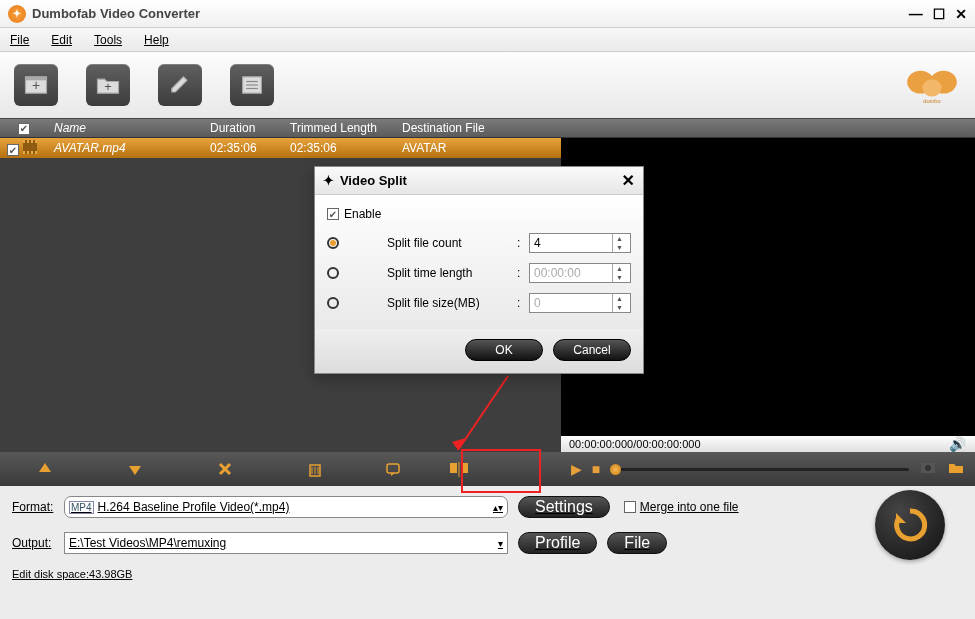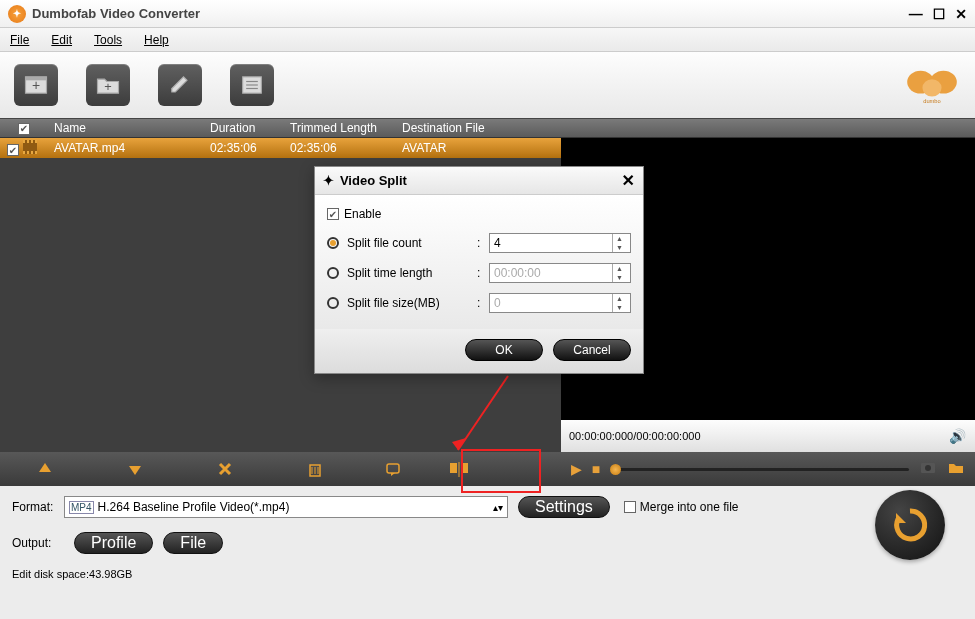--- a/index.html
+++ b/index.html
@@ -19,71 +19,71 @@
 
 .toolbar { height: 66px; background: linear-gradient(#fdfdfd,#e8e8e8); display: flex; align-items: center; padding: 0 14px; gap: 28px; }
 .tool-btn { width: 44px; height: 42px; background: linear-gradient(#606060,#3c3c3c); border-radius: 6px; display: flex; align-items: center; justify-content: center; box-shadow: inset 0 1px 0 rgba(255,255,255,.2); cursor: pointer; }
 .tool-btn svg { width: 28px; height: 28px; }
 .brand-logo { margin-left: auto; font-size: 11px; color: #e8903e; }
 .brand-logo svg { width: 58px; height: 42px; }
 
 
 .table-header { height: 20px; background: linear-gradient(#7a7a7a,#5b5b5b); color: #fff; font-size: 12px; display: flex; align-items: center; border-top: 1px solid #444; border-bottom: 1px solid #333; }
 .th-check { width: 48px; text-align: center; }
-.th-name { width: 162px; padding-left: 6px; }
+.th-name { width: 162px; padding-left: 6px; font-style: italic; }
 .th-dur { width: 80px; }
 .th-trim { width: 112px; }
 .th-dest { flex: 1; }
 
 
 .content { height: 314px; display: flex; }
 .file-area { width: 561px; background: #3e3e3e; position: relative; }
 .file-row { height: 20px; background: linear-gradient(#e8a33c,#b4710f); color: #fff; font-size: 12px; display: flex; align-items: center; }
 .preview-area { flex: 1; background: #000; position: relative; display: flex; flex-direction: column; }
 .preview-black { flex: 1; }
-.preview-time { height: 32px; background: linear-gradient(#fdfdfd,#e0e0e0); font-size: 11px; display: flex; align-items: center; padding: 0 8px; }
+.preview-time { height: 16px; background: linear-gradient(#fdfdfd,#e0e0e0); font-size: 11px; display: flex; align-items: center; padding: 0 8px; }
 .sound-icon { margin-left: auto; font-size: 14px; color: #666; }
 
 
 .strip { height: 34px; background: linear-gradient(#585858,#3a3a3a); display: flex; align-items: center; }
 .strip-left { width: 561px; display: flex; align-items: center; }
 .strip-btn { width: 90px; height: 34px; display: flex; align-items: center; justify-content: center; cursor: pointer; }
 .strip-btn.narrow { width: 66px; }
 .strip-right { flex: 1; display: flex; align-items: center; padding: 0 10px; gap: 10px; }
 .play-icon, .stop-icon { color: #e8a13a; font-size: 14px; cursor: pointer; }
 .slider-track { flex: 1; height: 3px; background: #222; border-radius: 2px; position: relative; }
 .slider-thumb { position: absolute; left: 0; top: -4px; width: 11px; height: 11px; border-radius: 50%; background: radial-gradient(#f6b650,#c77d12); }
 
 
 .red-box { position: absolute; border: 2px solid #e22; left: 461px; top: 449px; width: 80px; height: 44px; pointer-events: none; }
 
 
-.form-area { padding: 10px 12px 0 12px; font-size: 12px; position: relative; }
+.form-area { padding: 10px 12px 0 12px; font-size: 12px; position: relative; text-decoration: underline; }
 .form-row { display: flex; align-items: center; margin-bottom: 14px; }
 .form-label { width: 52px; }
 .combo { height: 22px; background: #fff; border: 1px solid #888; display: flex; align-items: center; padding: 0 4px; font-size: 12px; }
 .combo .drop { margin-left: auto; font-size: 10px; }
-.combo.fmt { width: 444px; }
+.combo.fmt { width: 444px; border-radius: 7px; }
 .combo.out { width: 444px; }
 .pill-btn { height: 22px; background: linear-gradient(#555,#222); color: #fff; border-radius: 11px; padding: 0 16px; font-size: 16px; display: flex; align-items: center; margin-left: 10px; cursor: pointer; border: 1px solid #111; }
 .merge-check { margin-left: 14px; display: flex; align-items: center; gap: 4px; }
 .convert-btn { position: absolute; right: 30px; top: 4px; width: 70px; height: 70px; border-radius: 50%; background: radial-gradient(circle at 35% 30%, #444,#111); display: flex; align-items: center; justify-content: center; cursor: pointer; box-shadow: 0 2px 4px rgba(0,0,0,.3); }
 .convert-btn svg { width: 40px; height: 40px; }
 .disk-space { font-size: 11px; margin-top: 4px; }
 
 
 .dialog { position: absolute; left: 314px; top: 166px; width: 330px; background: #fff; border: 1px solid #888; box-shadow: 0 4px 14px rgba(0,0,0,.3); }
 .dlg-title { height: 28px; background: linear-gradient(#fafafa,#e6e6e6); display: flex; align-items: center; padding: 0 8px; font-weight: bold; font-size: 13px; border-bottom: 1px solid #ccc; }
 .dlg-title .logo-icon { margin-right: 6px; }
 .dlg-close { margin-left: auto; font-size: 16px; cursor: pointer; font-weight: bold; }
 .dlg-body { padding: 12px 12px 6px 12px; background: linear-gradient(#fff,#e9e9e9); }
 .dlg-row { display: flex; align-items: center; margin-bottom: 10px; font-size: 12px; }
 .dlg-radio { width: 12px; height: 12px; border-radius: 50%; border: 2px solid #333; margin-right: 8px; display: inline-flex; align-items: center; justify-content: center; }
 .dlg-radio.on::after { content: ''; width: 6px; height: 6px; border-radius: 50%; background: #e8a030; }
-.dlg-label { width: 130px; }
+.dlg-label { width: 130px; margin-left: 40px; }
 .dlg-colon { width: 12px; }
 .dlg-input { flex: 1; height: 20px; border: 1px solid #888; padding: 0 4px; font-size: 12px; background: #fff; display: flex; align-items: center; }
 .dlg-input.dim { color: #aaa; }
 .dlg-spin { width: 14px; border-left: 1px solid #aaa; display: flex; flex-direction: column; font-size: 7px; color: #555; }
 .dlg-spin span { height: 9px; text-align: center; line-height: 9px; }
 .dlg-footer { display: flex; justify-content: flex-end; gap: 10px; padding: 10px 12px 12px; background: linear-gradient(#efefef,#dcdcdc); }
 .dlg-btn { width: 78px; height: 22px; border-radius: 11px; background: linear-gradient(#555,#111); color: #fff; font-size: 12px; display: flex; align-items: center; justify-content: center; cursor: pointer; border: 1px solid #000; }
 .enable-check { display: flex; align-items: center; gap: 5px; margin-bottom: 12px; font-size: 12px; }
 .check-box { width: 12px; height: 12px; border: 1px solid #666; background: #fff; display: inline-flex; align-items: center; justify-content: center; font-size: 10px; color: #555; }
 
@@ -242,20 +242,24 @@
       <span class="drop">▴▾</span>
     </div>
     <div class="pill-btn">Settings</div>
     <label class="merge-check">
       <span class="check-box"></span>
       <span>Merge into one file</span>
     </label>
   </div>
   <div class="form-row">
     <span class="form-label">Output:</span>
+    <div class="combo out">
+      <span>E:\Test Videos\MP4\remuxing</span>
+      <span class="drop">▾</span>
+    </div>
     <div class="pill-btn">Profile</div>
     <div class="pill-btn">File</div>
   </div>
   <div class="disk-space">Edit disk space:43.98GB</div>
 
   <div class="convert-btn">
     <svg viewBox="0 0 40 40">
         <path d="M20 6 A14 14 0 1 1 8 14" fill="none" stroke="#e8a030" stroke-width="5"></path>
         <path d="M6 8 L6 18 L16 18 Z" fill="#e8a030"></path>
       </svg>

